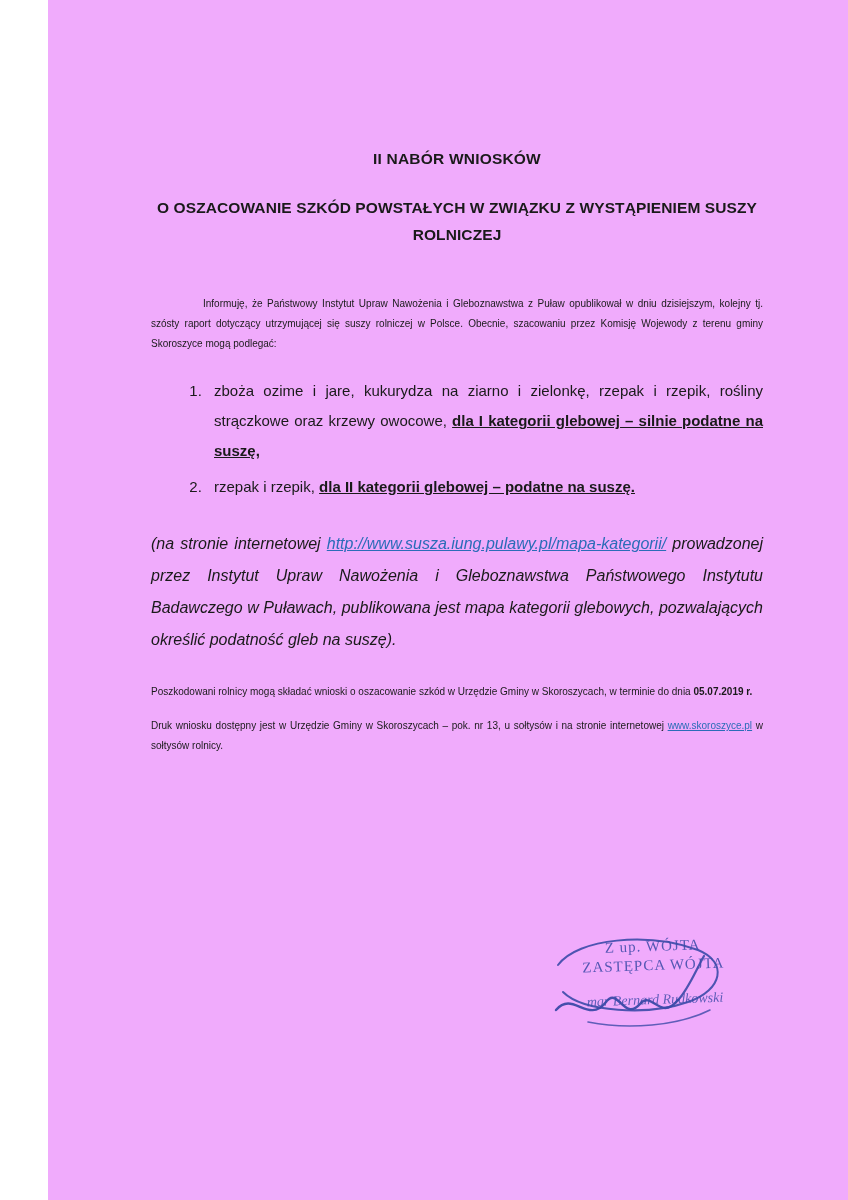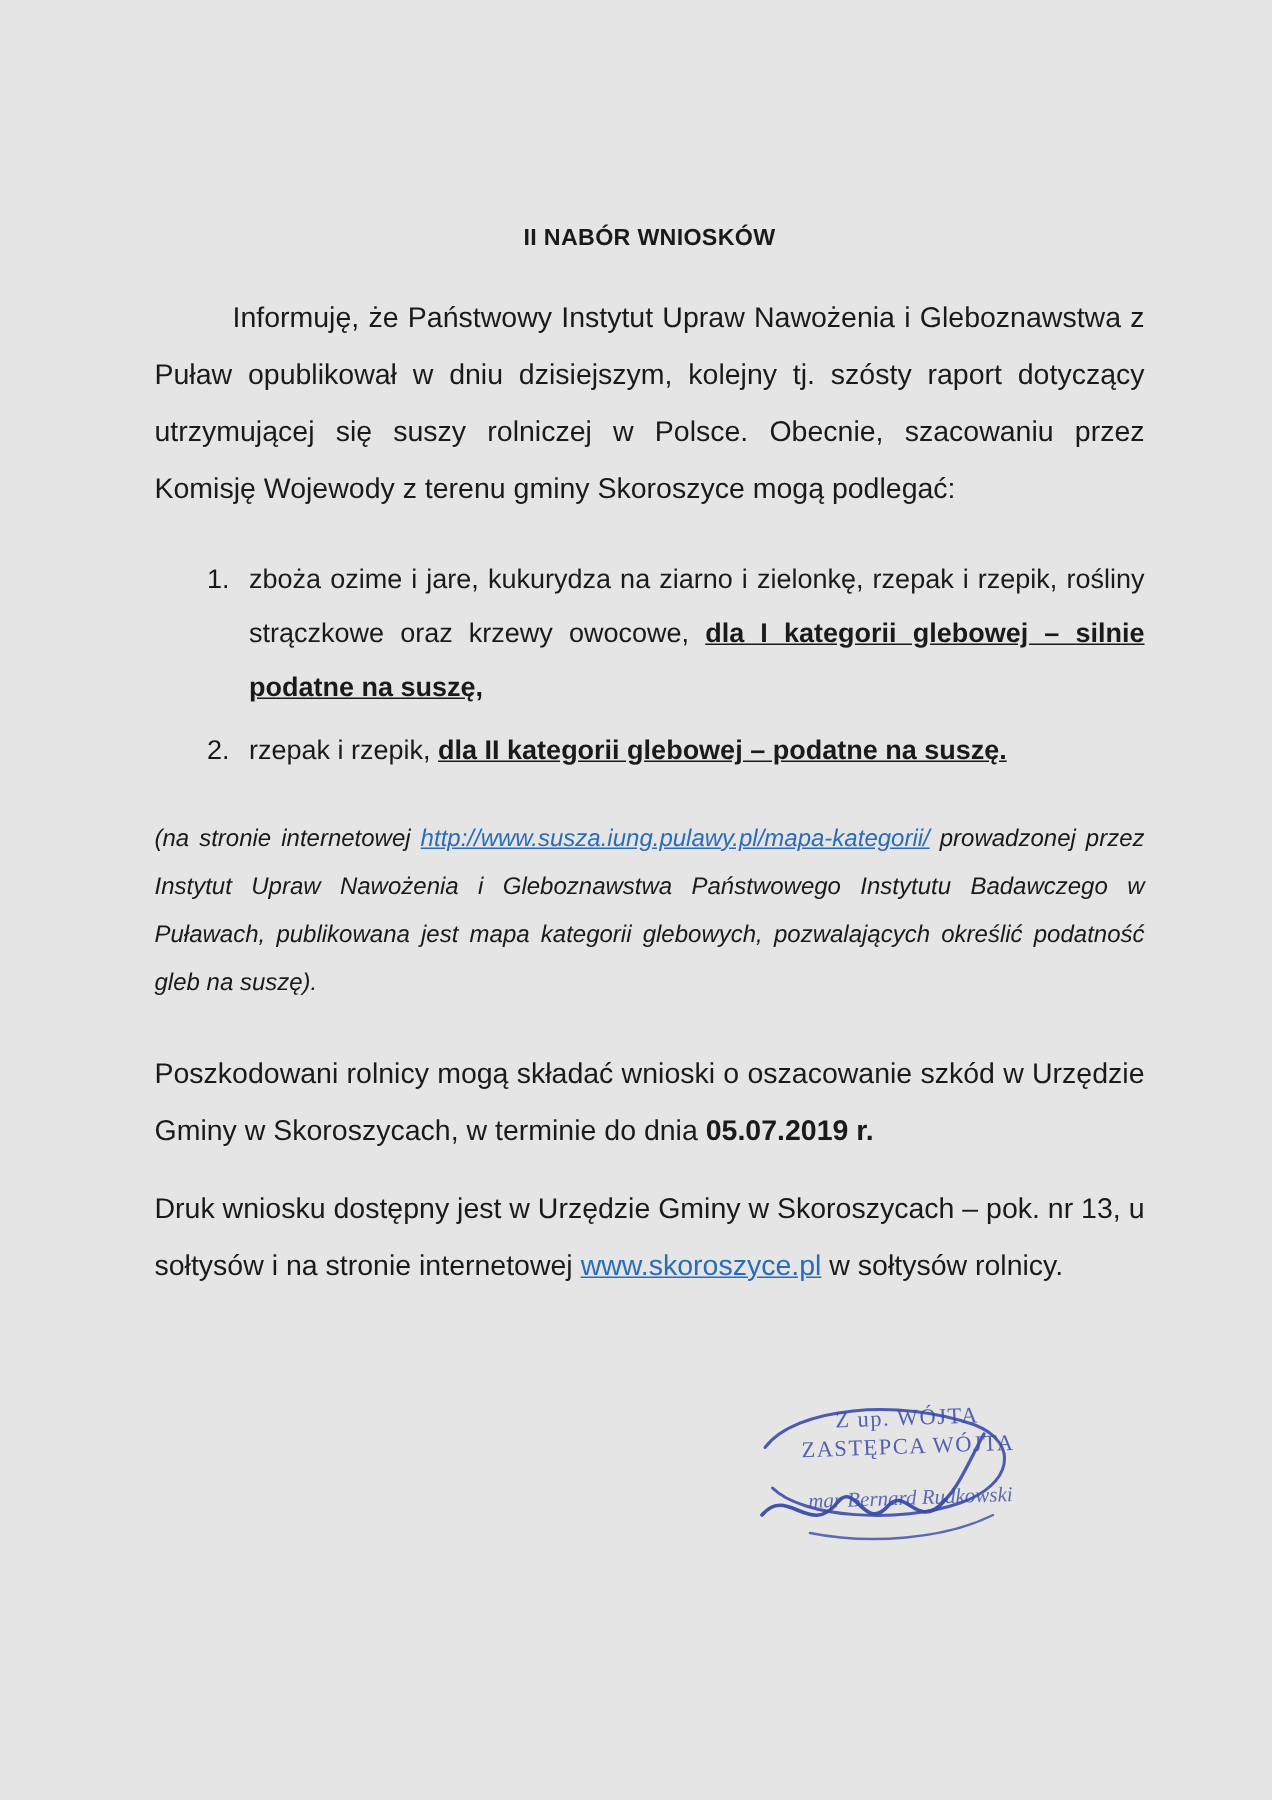--- a/index.html
+++ b/index.html
@@ -11,22 +11,23 @@
     width: 848px;
     height: 1200px;
     font-family: "Liberation Sans", sans-serif;
     color: #1a1a1a;
     position: relative;
     overflow: hidden;
   }
   .page {
     position: absolute;
     inset: 0;
-    background: #e5e5e5;
+    background: #f0abfc;
     padding: 13px;
+    margin-left: 48px;
   }
   .content {
     position: absolute;
     left: 103px;
     right: 85px;
     top: 150px;
   }
   .title1 {
     text-align: center;
     font-weight: bold;
@@ -36,32 +37,32 @@
   }
   .title2 {
     text-align: center;
     font-weight: bold;
     font-size: 15.5px;
     line-height: 1.75;
     margin: 0 0 46px 0;
     letter-spacing: 0.1px;
   }
   p.body {
-    font-size: 19px;
+    font-size: 10px;
     line-height: 2.0;
     margin: 0 0 14px 0;
     text-align: justify;
   }
   p.intro {
     text-indent: 52px;
   }
   ol.list {
     margin: 22px 0 18px 0;
     padding-left: 55px;
-    font-size: 18px;
+    font-size: 15px;
     line-height: 2.0;
   }
   ol.list li {
     margin-bottom: 6px;
     padding-left: 8px;
     text-align: justify;
   }
   ol.list li b {
     font-weight: bold;
   }
@@ -130,20 +131,21 @@
     top: 0;
   }
 </style>
 </head>
 <body>
 
 <div class="page">
   <div class="content">
 
     <div class="title1">II  NABÓR  WNIOSKÓW</div>
+    <div class="title2">O OSZACOWANIE SZKÓD POWSTAŁYCH W ZWIĄZKU Z WYSTĄPIENIEM SUSZY ROLNICZEJ</div>
 
     <p class="body intro">Informuję, że Państwowy Instytut Upraw Nawożenia i Gleboznawstwa z Puław opublikował w dniu dzisiejszym,  kolejny tj. szósty raport dotyczący  utrzymującej się    suszy rolniczej w Polsce. Obecnie, szacowaniu przez Komisję Wojewody z terenu gminy Skoroszyce mogą podlegać:</p>
 
     <ol class="list">
       <li><span>zboża ozime i jare, kukurydza na ziarno i zielonkę, rzepak i rzepik, rośliny strączkowe oraz krzewy owocowe, </span><b class="u">dla I kategorii glebowej –  silnie  podatne na suszę,</b></li>
       <li><span>rzepak i rzepik, </span><b class="u">dla II kategorii glebowej – podatne na suszę.</b></li>
     </ol>
 
     <div class="italic-block">
       <span>(na stronie internetowej  </span><a class="link" href="#">http://www.susza.iung.pulawy.pl/mapa-kategorii/</a><span>  prowadzonej przez Instytut Upraw Nawożenia i Gleboznawstwa Państwowego Instytutu Badawczego w Puławach,  publikowana jest mapa  kategorii glebowych, pozwalających określić podatność gleb na suszę).</span>

